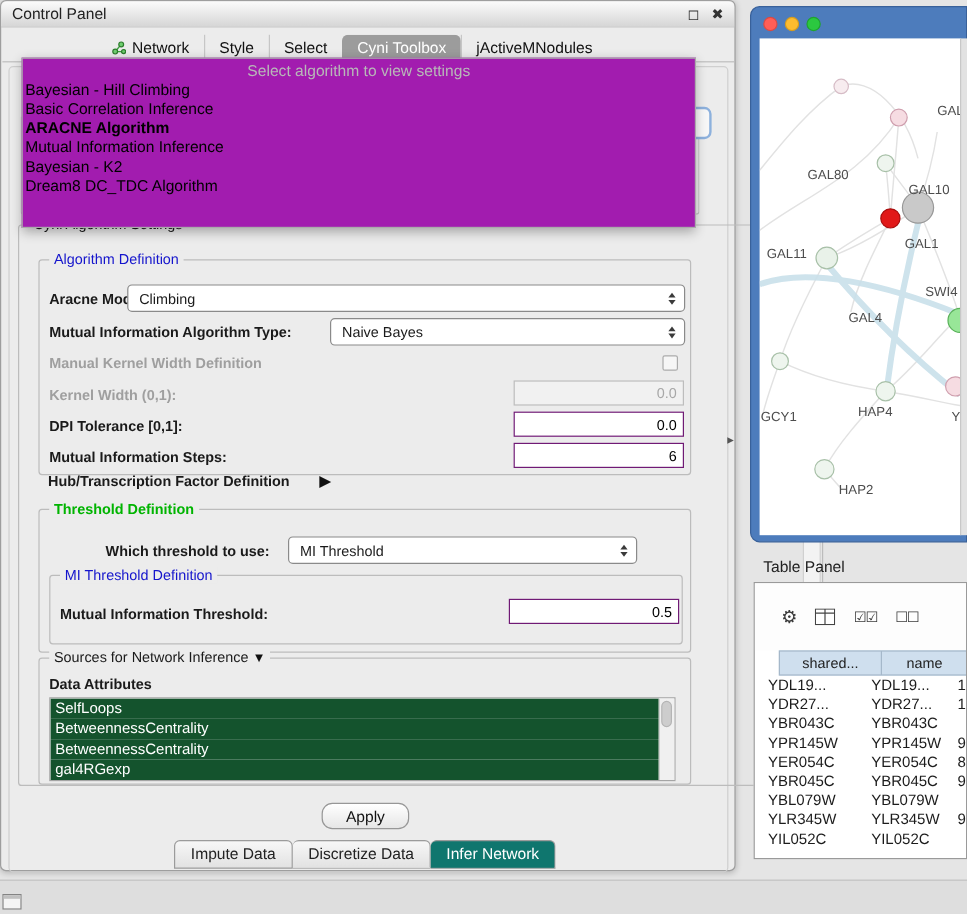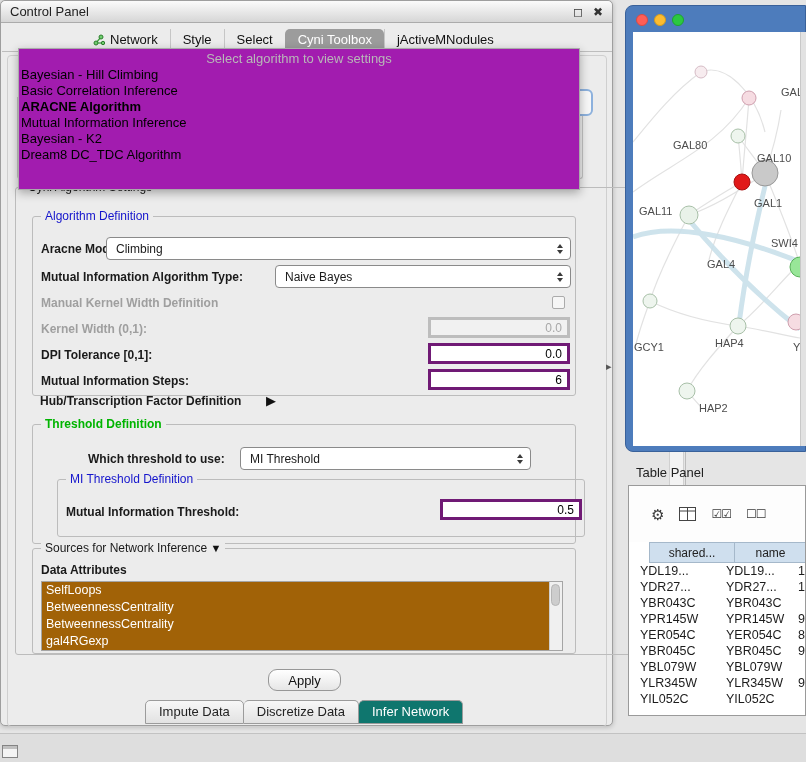--- a/index.html
+++ b/index.html
@@ -68,33 +68,33 @@
 
   .combo {
     position:absolute; background:#fff; border:1px solid #8a8a8a; border-radius:4px;
     font-size:12px; display:flex; align-items:center; padding:0 22px 0 9px; height:23px;
   }
   .combo-arrows { position:absolute; right:7px; top:50%; transform:translateY(-50%); display:flex; flex-direction:column; align-items:center; }
   .arr-up { width:0; height:0; border-left:3.5px solid transparent; border-right:3.5px solid transparent; border-bottom:4px solid #3a3a3a; margin-bottom:2px; }
   .arr-dn { width:0; height:0; border-left:3.5px solid transparent; border-right:3.5px solid transparent; border-top:4px solid #3a3a3a; }
 
   .tinput {
-    position:absolute; background:#fff; border:3px solid #701a75; font-size:12px;
+    position:absolute; background:#fff; border:1px solid #701a75; font-size:12px;
     text-align:right; padding:0 5px; font-family:inherit; height:21px;
   }
   .tinput.disabled { background:#f1f1f1; color:#a8a8a8; border-color:#bdbdbd; }
   .checkbox { position:absolute; width:13px; height:13px; border:1px solid #ababab; background:#f6f6f6; border-radius:2px; }
 
   
   .v-scroll-track { position:absolute; background:#f3f3f3; border:1px solid #d0d0d0; border-radius:7px; }
   .v-scroll-thumb { position:absolute; left:1px; background:#cdcdcd; border:1px solid #b5b5b5; border-radius:6px; }
 
   
   .attr-list { position:absolute; background:#fff; border:1px solid #a5a5a5; overflow:hidden; }
-  .attr-item { height:17px; line-height:17px; font-size:12.5px; color:#fff; background:#a16207; padding-left:4px; width:507px; }
+  .attr-item { height:17px; line-height:17px; font-size:12.5px; color:#fff; background:#14532d; padding-left:4px; width:507px; }
   .list-scroll { position:absolute; right:0; top:0; width:13px; height:100%; background:#f0f0f0; border-left:1px solid #cfcfcf; }
   .list-scroll .v-scroll-thumb { top:2px; height:22px; width:9px; }
 
   .hub-arrow, .src-arrow { font-size:11px; color:#111; }
 
   
   .apply-btn {
     position:absolute; left:267px; top:668px; width:73px; height:22px;
     background:linear-gradient(#ffffff,#e6e6e6); border:1px solid #979797; border-radius:9px;
     font-size:13px; display:flex; align-items:center; justify-content:center; color:#111;
@@ -260,21 +260,21 @@
 
       <span class="flabel" style="left:55px; top:27px;">Which threshold to use:</span>
       <div class="combo" style="left:207px; top:22px; width:291px;">
         <span class="val">MI Threshold</span>
         <span class="combo-arrows">
             <span class="arr-up"></span>
             <span class="arr-dn"></span>
           </span>
       </div>
 
-      <div class="groupbox" style="left:24px; top:54px; width:528px; height:58px;">
+      <div class="groupbox" style="left:8px; top:54px; width:528px; height:58px;">
         <span class="grouplabel blue">MI Threshold Definition</span>
         <span class="flabel" style="left:8px; top:25px;">Mutual Information Threshold:</span>
         <input class="tinput" style="left: 382px; top: 19px; width: 142px;" value="0.5">
       </div>
     </div>
 
     <div class="groupbox" style="left:16px; top:360px; width:544px; height:106px;">
       <span class="grouplabel">
         <span>Sources for Network Inference</span>
         <span class="src-arrow">▼</span>

